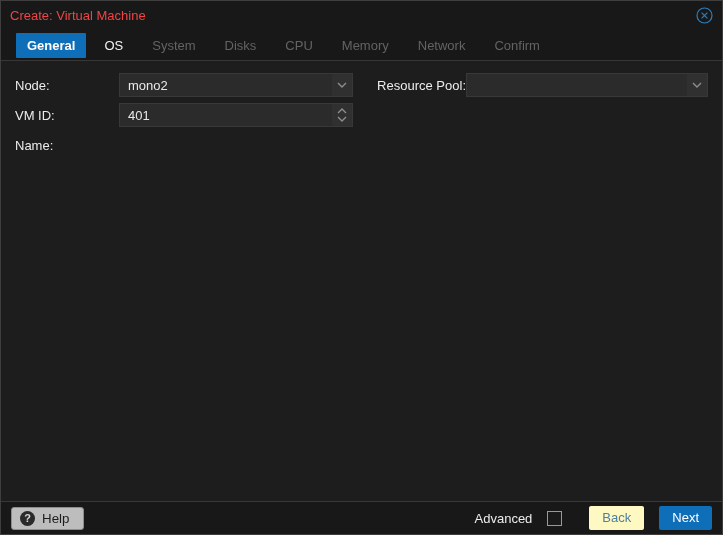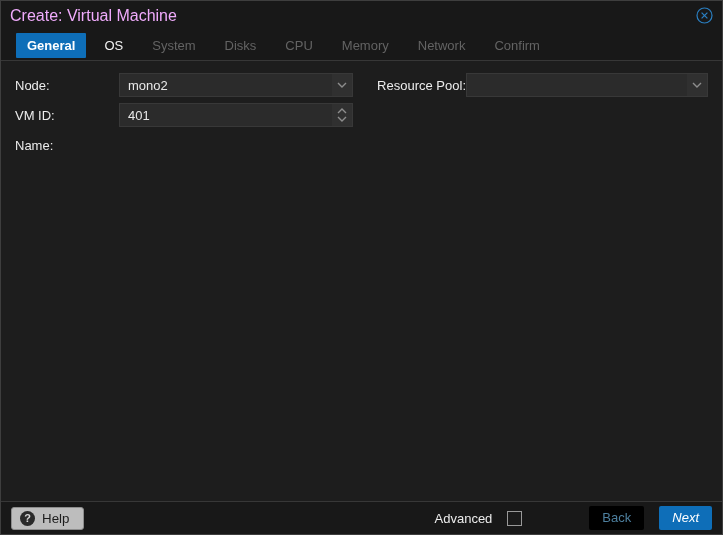--- a/index.html
+++ b/index.html
@@ -4,21 +4,21 @@
 <style>
   html,body{margin:0;padding:0;background:#000;}
   .window{
     width:723px;height:535px;box-sizing:border-box;
     background:#181818;border:1px solid #3e3e3e;
     font-family:"Liberation Sans",sans-serif;font-size:13px;color:#e8e8e8;
     display:flex;flex-direction:column;overflow:hidden;
   }
   
   .titlebar{height:29px;flex:none;display:flex;align-items:center;justify-content:space-between;padding:0 9px;}
-  .title{color:#f0abfc;font-size:16px;}
+  .title{color:#ef4444;font-size:13px;}
   .close-btn{width:17px;height:17px;display:flex;align-items:center;justify-content:center;cursor:pointer;}
   
   .tabbar{height:30px;flex:none;display:flex;align-items:center;padding:0 15px;gap:7px;}
   .tab{padding:6px 11px;line-height:1;border-radius:1px;}
   .tab.active{background:#0e6eb8;color:#ffffff;font-weight:bold;}
   .tab.enabled{color:#f2f2f2;}
   .tab.disabled{color:#636363;}
   
   .body{
     flex:1;background:#1d1d1d;border-top:1px solid #373737;border-bottom:1px solid #373737;
@@ -50,22 +50,22 @@
     border-radius:3px;padding:3px 14px 3px 8px;color:#1d1d1d;cursor:pointer;
   }
   .help-icon{
     width:15px;height:15px;border-radius:50%;background:#2a2a2a;color:#d6d6d6;
     display:flex;align-items:center;justify-content:center;font-size:11px;font-weight:bold;line-height:1;
   }
   .footer-right{display:flex;align-items:center;gap:15px;}
   .advanced-label{color:#ececec;}
   .checkbox{width:15px;height:15px;box-sizing:border-box;border:1px solid #999;background:#1a1a1a;cursor:pointer;margin-right:12px;}
   .btn{padding:4px 13px;border-radius:2px;border:none;font:inherit;cursor:pointer;line-height:1.25;}
-  .btn.back{background:#000000;color:#4d7f9e;margin-left:40px;}
-  .btn.next{background:#0e6eb8;color:#ffffff;font-style:italic;}
+  .btn.back{background:#fef9c3;color:#4d7f9e;}
+  .btn.next{background:#0e6eb8;color:#ffffff;}
 </style>
 </head>
 <body>
 
 <div class="window">
 
   <div class="titlebar">
     <span class="title">Create: Virtual Machine</span>
     <span class="close-btn">
       <svg width="17" height="17" viewBox="0 0 17 17">

